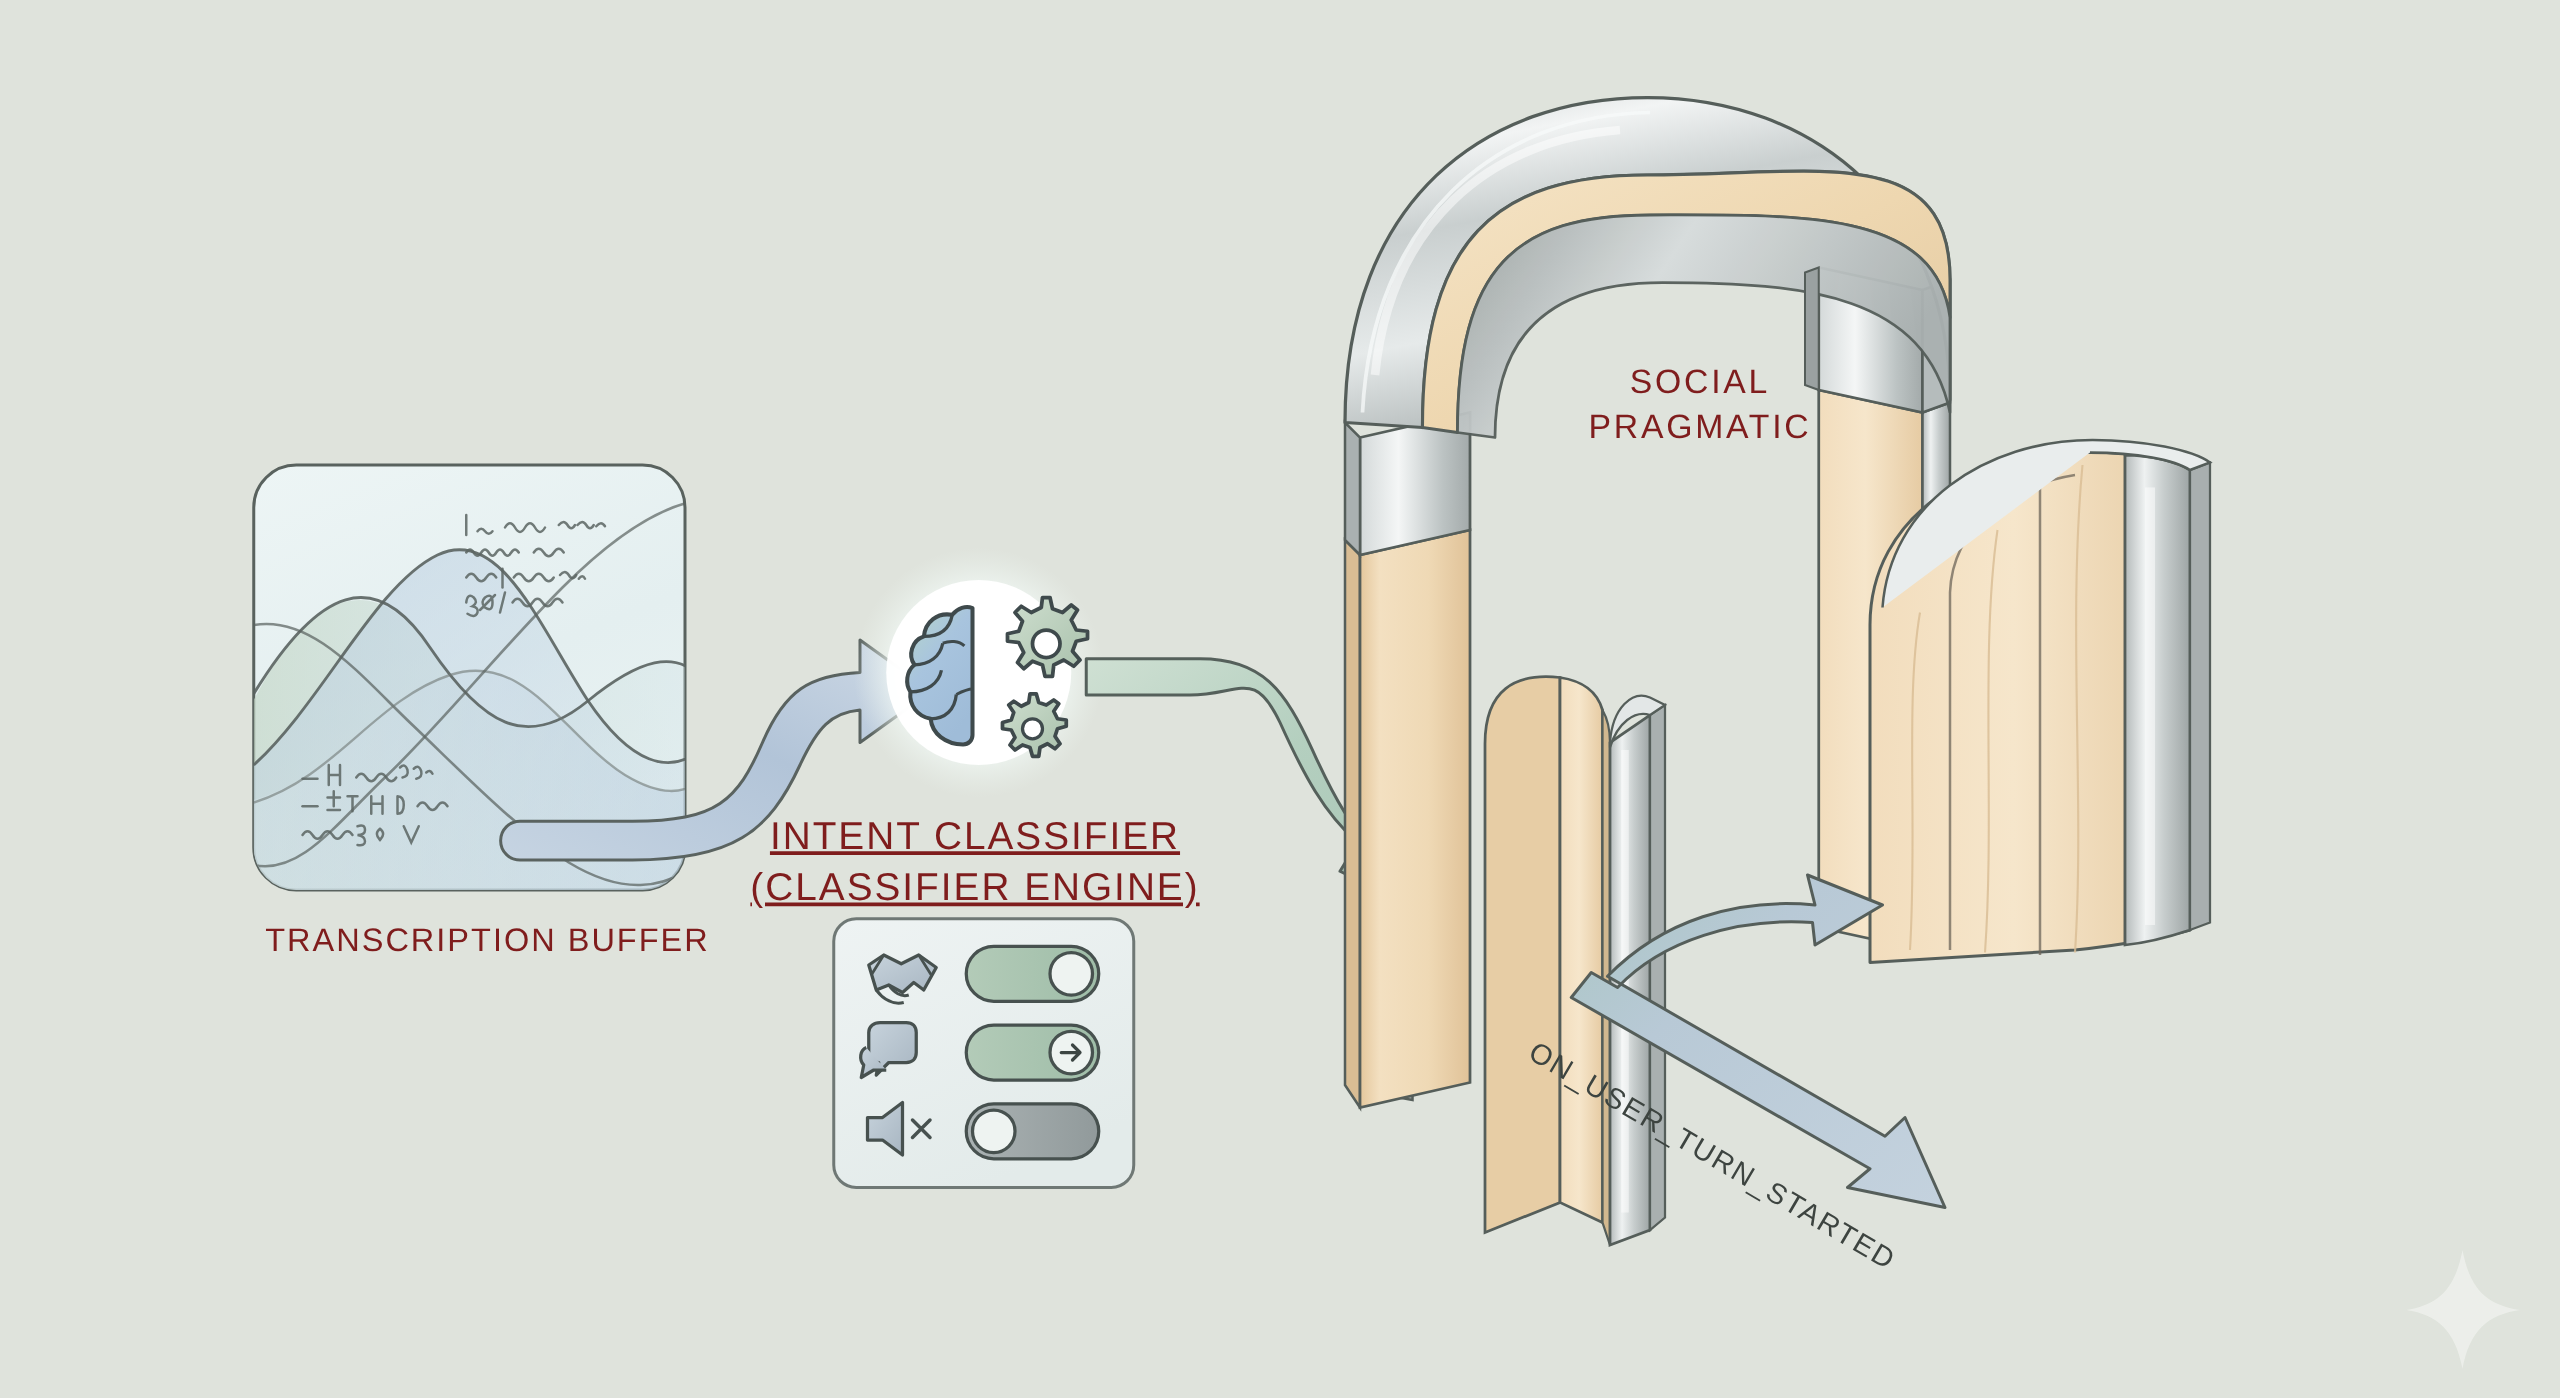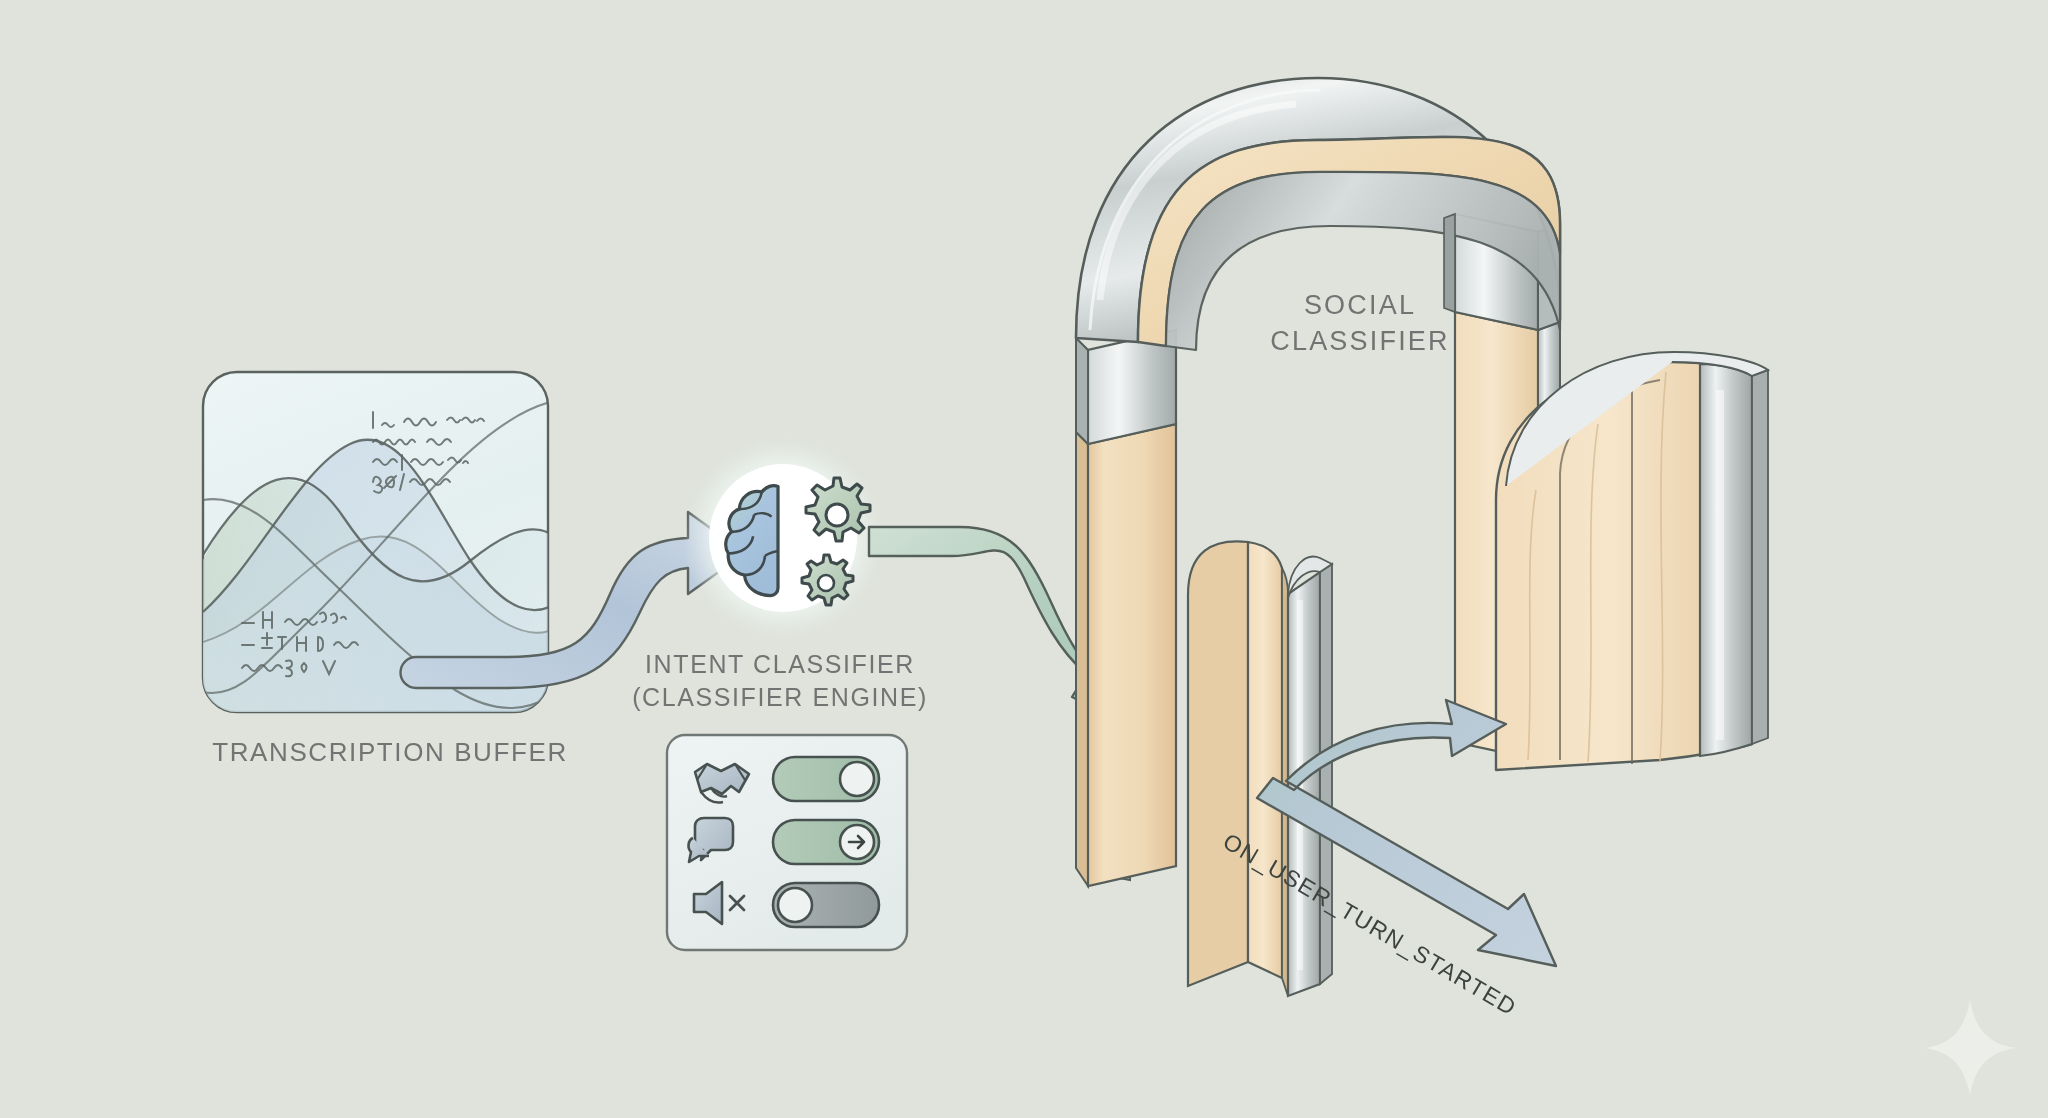--- a/index.html
+++ b/index.html
@@ -6,30 +6,30 @@
   body{
     width:2048px;height:1118px;
     background:#dfe3dc;
     font-family:"Liberation Sans", sans-serif;
     overflow:hidden;position:relative;
   }
   #stage{position:absolute;inset:0;}
   svg.layer{position:absolute;left:0;top:0;width:2048px;height:1118px;}
   .lbl{
     position:absolute;
-    color:#737373;
+    color:#7f1d1d;
     font-family:"Liberation Sans", sans-serif;
     letter-spacing:1.6px;
     text-align:center;
     white-space:pre;
     line-height:1.33;
     user-select:none;
   }
   .lbl-big{font-size:26px;}
-  .lbl-mid{font-size:25px;}
+  .lbl-mid{font-size:31px;text-decoration:underline;}
   #transcription-label{left:110px;top:735px;width:560px;}
   #classifier-label{left:560px;top:648px;width:440px;}
   #profile-label{left:580px;top:963px;width:400px;}
   #gatekeeper-label{left:1160px;top:288px;width:400px;letter-spacing:2.2px;font-size:27px;}
   #buffered-label{left:1430px;top:908px;width:480px;}
   #event-label{
     position:absolute;left:1232px;top:828px;width:340px;
     transform:rotate(30.5deg);transform-origin:left top;
     font-size:23px;letter-spacing:1.5px;color:#3d4440;
     white-space:pre;text-align:left;user-select:none;
@@ -381,18 +381,18 @@
       <path d="M1970 1000 C1976 1032 1990 1044 2016 1048 C1990 1052 1976 1064 1970 1095
                C1964 1064 1950 1052 1925 1048 C1950 1044 1964 1032 1970 1000 Z" fill="#f3f6f2"></path>
     </g>
   </svg>
 
   <div class="lbl lbl-big" id="transcription-label">TRANSCRIPTION BUFFER</div>
 
   <div class="lbl lbl-mid" id="classifier-label"><span>INTENT CLASSIFIER</span><br><span>(CLASSIFIER ENGINE)</span></div>
 
 
-  <div class="lbl" id="gatekeeper-label"><span>SOCIAL</span><br><span>CLASSIFIER</span></div>
+  <div class="lbl" id="gatekeeper-label"><span>SOCIAL</span><br><span>PRAGMATIC</span></div>
 
 
   <div id="event-label">ON_USER_TURN_STARTED</div>
 
 </div>
 
 </body></html>

